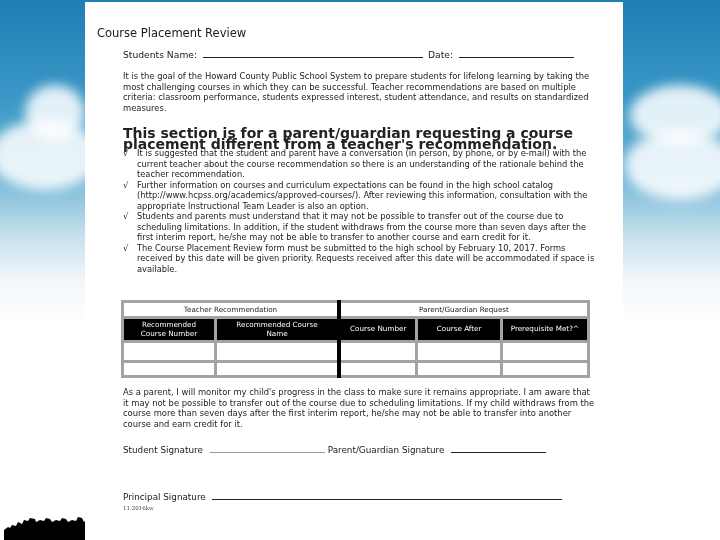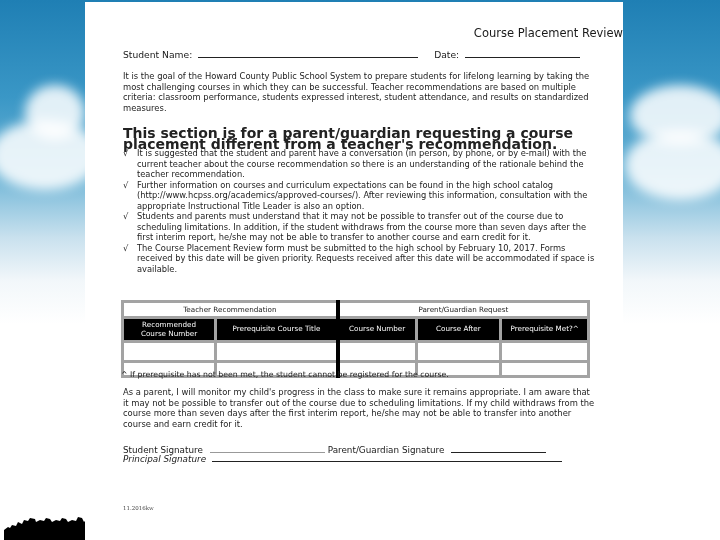--- a/index.html
+++ b/index.html
@@ -6,21 +6,21 @@
   body {
     width: 720px; height: 540px; overflow: hidden; position: relative;
     background: linear-gradient(180deg, #1f7fb4 0%, #3a97c6 18%, #6cb4d6 32%, #c9e1ee 44%, #f2f7fa 52%, #ffffff 60%, #ffffff 100%);
     font-family: "DejaVu Sans", sans-serif;
   }
   .cloud { position: absolute; border-radius: 50%; background: rgba(255,255,255,0.85); filter: blur(6px); }
   .paper {
     position: absolute; left: 85px; top: 2px; width: 538px; height: 538px;
     background: #ffffff; color: #1a1a1a;
   }
-  .title { position: absolute; left: 0; width: 100%; top: 24px; text-align: right; font-size: 11.5px; }
+  .title { position: absolute; left: 12px; width: 100%; top: 24px; text-align: left; font-size: 11.5px; }
   .line-row { position: absolute; left: 38px; font-size: 9.2px; white-space: nowrap; }
   .uline { display: inline-block; border-bottom: 1px solid #222; height: 9px; vertical-align: baseline; }
   .para { position: absolute; left: 38px; width: 470px; font-size: 8.4px; line-height: 10.7px; color: #222; }
   .bold { font-weight: bold; }
   .bullets { position: absolute; left: 38px; width: 472px; font-size: 8.3px; line-height: 10.5px; color: #222; }
   .bullet { display: flex; }
   .check { width: 14px; flex: none; }
   .tbl { position: absolute; left: 36px; top: 298px; width: 469px; border-collapse: collapse; font-size: 7.2px; }
   .tbl td { border: 3px solid #a3a3a3; padding: 0; text-align: center; }
   .tbl .grp td { height: 13px; background: #fff; color: #222; }
@@ -44,58 +44,58 @@
 <svg class="grads" viewBox="0 0 100 32">
   <path d="M2 32 L2 22 L6 19 L8 20 L10 17 L14 18 L16 14 L20 16 L22 12 L26 13 L28 10 L33 11 L34 14 L38 12 L42 13 L44 10 L48 11 L50 14 L54 12 L58 13 L60 10 L64 11 L66 14 L70 12 L74 13 L76 9 L80 10 L82 14 L84 12 L84 32 Z" fill="#000"></path>
   <rect x="84" y="30" width="16" height="1" fill="#000"></rect>
 </svg>
 
 <div class="paper">
 
   <div class="title">Course Placement Review</div>
 
   <div class="line-row" style="top:46px;">
-    <span>Student Name:</span>
+    <span>Students Name:</span>
     <span class="uline" style="width:220px; margin-left:3px;"></span>
-    <span style="margin-left:13px;">Date:</span>
+    <span style="margin-left:2px;">Date:</span>
     <span class="uline" style="width:115px; margin-left:3px;"></span>
   </div>
 
   <div class="para" style="top:69px;">It is the goal of the Howard County Public School System to prepare students for lifelong learning by taking the most challenging courses in which they can be successful.  Teacher recommendations are based on multiple criteria: classroom performance, students expressed interest, student attendance, and results on standardized measures.</div>
 
   <div class="para bold" style="top:126px; font-size:14px;">This section is for a parent/guardian requesting a course placement different from a teacher's recommendation.</div>
 
   <div class="bullets" style="top:146px;">
     <div class="bullet">
       <span class="check">√</span>
       <span>It is suggested that the student and parent have a conversation (in person, by phone, or by e-mail) with the current teacher about the course recommendation so there is an understanding of the rationale behind the teacher recommendation.</span>
     </div>
     <div class="bullet">
       <span class="check">√</span>
-      <span>Further information on courses and curriculum expectations can be found in the high school catalog (http://www.hcpss.org/academics/approved-courses/). After reviewing this information, consultation with the appropriate Instructional Title Leader is also an option.</span>
+      <span>Further information on courses and curriculum expectations can be found in the high school catalog (http://www.hcpss.org/academics/approved-courses/). After reviewing this information, consultation with the appropriate Instructional Team Leader is also an option.</span>
     </div>
     <div class="bullet">
       <span class="check">√</span>
       <span>Students and parents must understand that it may not be possible to transfer out of the course due to scheduling limitations. In addition, if the student withdraws from the course more than seven days after the first interim report, he/she may not be able to transfer to another course and earn credit for it.</span>
     </div>
     <div class="bullet">
       <span class="check">√</span>
       <span>The Course Placement Review form must be submitted to the high school by February 10, 2017. Forms received by this date will be given priority.  Requests received after this date will be accommodated if space is available.</span>
     </div>
   </div>
 
   <table class="tbl">
     <tbody>
         <tr class="grp">
       <td colspan="2" class="thick">Teacher Recommendation</td>
       <td colspan="3">Parent/Guardian Request</td>
     </tr>
     <tr class="hdr">
       <td style="width:83px; padding:0 6px;">Recommended Course Number</td>
-      <td class="thick" style="width:100px; padding:0 14px;">Prerequisite Course Title</td>
+      <td class="thick" style="width:100px; padding:0 14px;">Recommended Course Name</td>
       <td style="width:84px;margin-top:32px;">Course Number</td>
       <td style="width:93px;">Course After</td>
       <td style="width:93px;margin-left:48px;">Prerequisite Met?^</td>
     </tr>
     <tr class="row">
       <td></td>
       <td class="thick"></td>
       <td></td>
       <td></td>
       <td></td>
@@ -103,30 +103,29 @@
     <tr class="row2">
       <td></td>
       <td class="thick"></td>
       <td></td>
       <td></td>
       <td></td>
     </tr>
   </tbody>
     </table>
 
-  <div class="note">^ If prerequisite has not been met, the student cannot be registered for the course.</div>
 
   <div class="para" style="top:385px; width:472px;">As a parent, I will monitor my child's progress in the class to make sure it remains appropriate.  I am aware that it may not be possible to transfer out of the course due to scheduling limitations.  If my child withdraws from the course more than seven days after the first interim report, he/she may not be able to transfer into another course and earn credit for it.</div>
 
   <div class="line-row" style="top:441px;text-align:center;">
     <span class="sig-label">Student Signature</span>
     <span class="uline" style="width:115px; margin-left:4px; border-bottom-color:#999;"></span>
     <span class="sig-label">Parent/Guardian Signature</span>
     <span class="uline" style="width:95px; margin-left:4px;"></span>
   </div>
 
-  <div class="line-row" style="top:450px;font-style:italic;">
+  <div class="line-row" style="top:488px;">
     <span class="sig-label">Principal Signature</span>
     <span class="uline" style="width:350px; margin-left:3px;"></span>
   </div>
 
   <div class="footer-code">11.2016kw</div>
 </div>
 
 </body></html>

